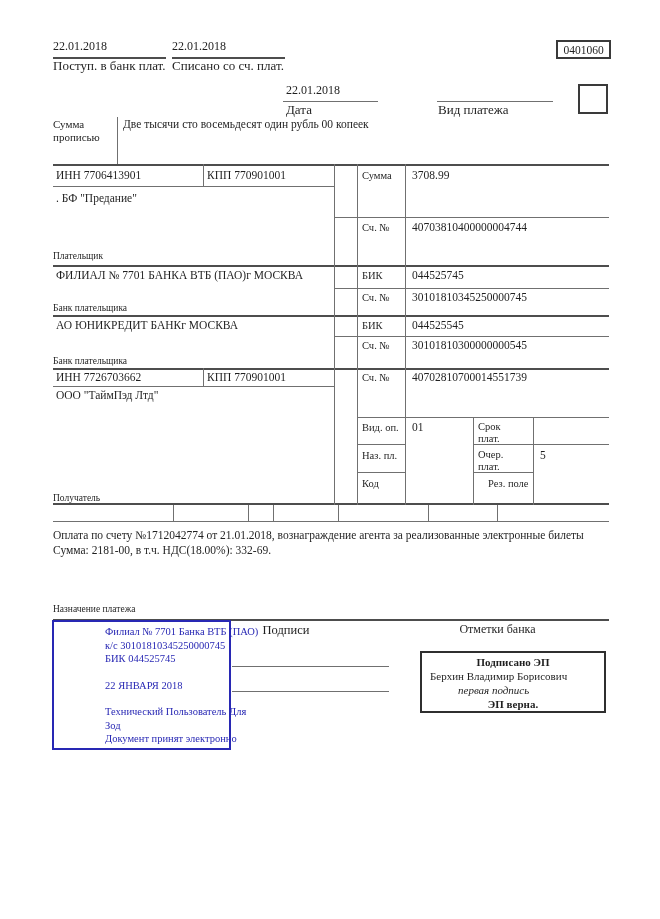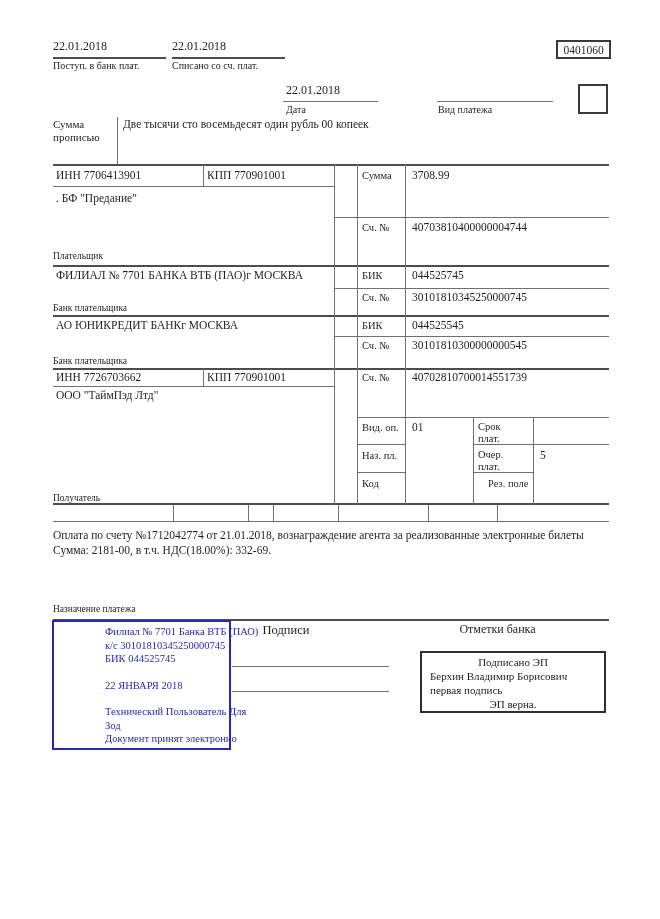--- a/index.html
+++ b/index.html
@@ -1,38 +1,38 @@
 <!DOCTYPE html>
 <html><head>
 <meta charset="utf-8">
 <style>
   html,body{margin:0;padding:0;background:#e8e8e8;}
   .page{position:relative;width:660px;height:919px;background:#ffffff;overflow:hidden;
         font-family:"Liberation Serif","DejaVu Serif",serif;color:#1f1f1f;}
   .t{position:absolute;white-space:nowrap;font-size:11.5px;line-height:13px;}
   .wrap{white-space:normal;}
-  .sm{font-size:10px;line-height:10px;}
+  .sm{font-size:13px;line-height:10px;}
   .lbl{font-size:9.5px;line-height:11px;}
   .cell{font-size:10.5px;line-height:12px;}
   .title{font-family:"Liberation Sans","DejaVu Sans",sans-serif;font-weight:bold;font-size:13px;}
   .hl{position:absolute;height:1px;background:#707070;}
   .hl2{position:absolute;height:2px;background:#4d4d4d;}
   .vl{position:absolute;width:1px;background:#707070;}
   .box{position:absolute;border:2px solid #3a3a3a;box-sizing:border-box;}
   .codebox{display:flex;align-items:center;justify-content:center;font-size:11.5px;}
   .bluebox{position:absolute;left:52px;top:620px;width:179px;height:130px;border:2px solid #2828b4;
            box-sizing:border-box;color:#2828b4;font-size:10.5px;line-height:13.5px;padding:3px 0 0 4px;}
   .bluebox div{white-space:nowrap;margin-left:47px;}
   .gap{height:13px;}
   .stampbox{position:absolute;left:420px;top:651px;width:186px;height:62px;border:2px solid #2f2f2f;
             box-sizing:border-box;font-size:11px;line-height:14px;padding-top:2px;}
   .stampbox .c{text-align:center;}
   .stampbox .l{padding-left:8px;}
-  .b{font-weight:normal;}
-  .i{}
+  .b{font-weight:bold;}
+  .i{font-style:italic;margin-left:28px;}
 </style>
 </head>
 <body>
 
 <div class="page">
 
   <div class="t" style="left:53px;top:40px;font-size:12px">22.01.2018</div>
   <div class="hl" style="left:53px;top:57px;width:113px;height:2px;background:#4d4d4d"></div>
   <div class="t sm" style="left:53px;top:61px">Поступ. в банк плат.</div>
 

